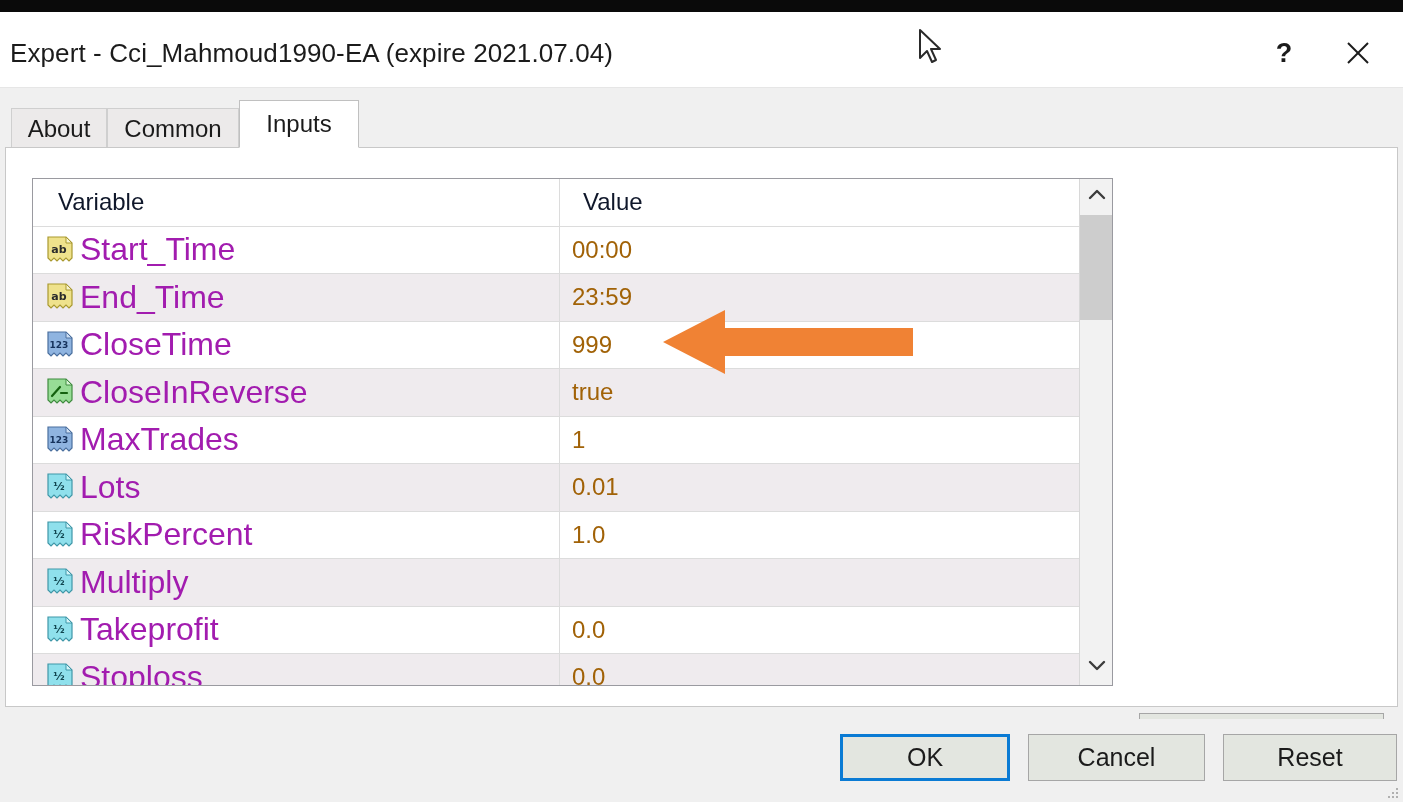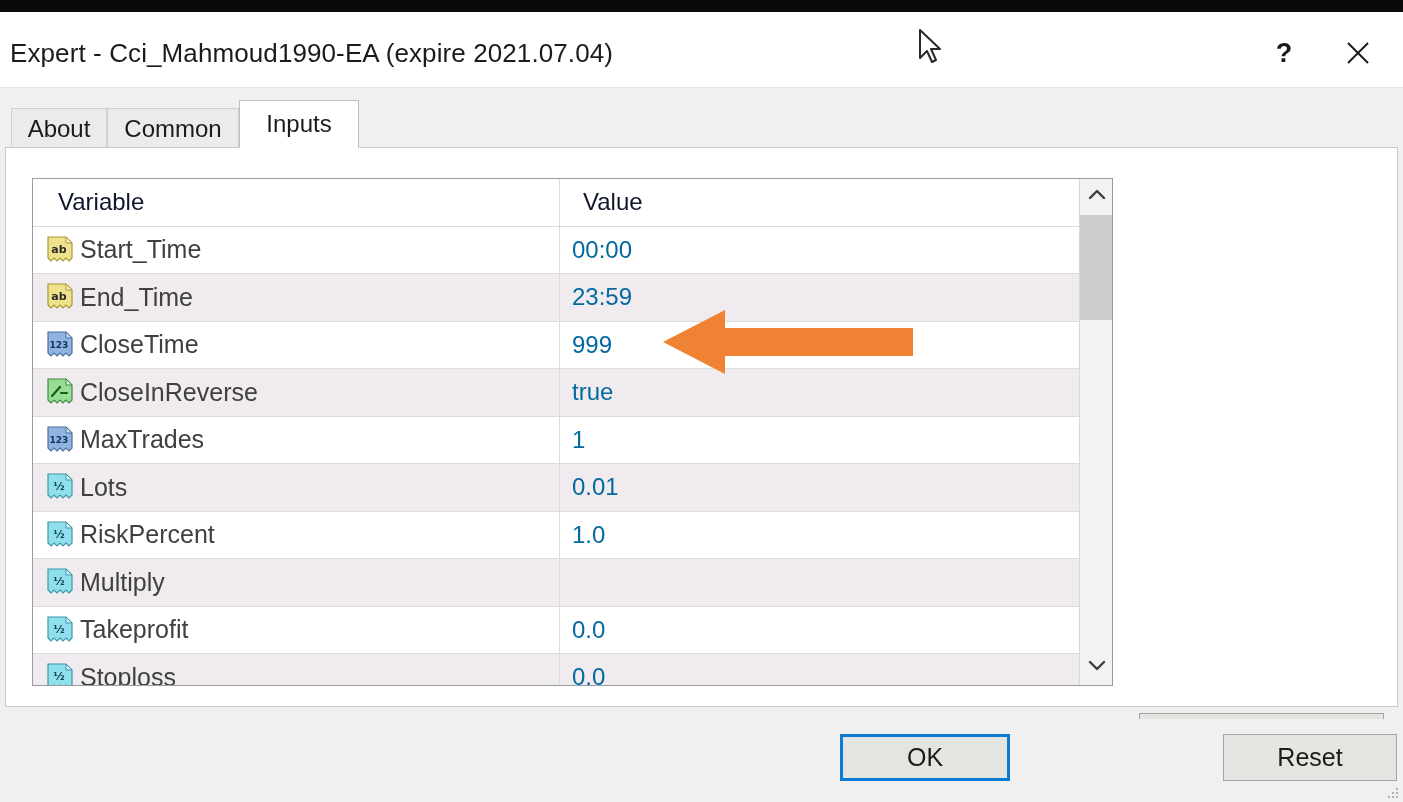--- a/index.html
+++ b/index.html
@@ -161,27 +161,27 @@
     align-items: center;
     padding-left: 12px;
     overflow: hidden;
   }
   .hdr-text {
     font-size: 24px;
     color: #0f172a;
     padding-left: 11px;
   }
   .var-name {
-    font-size: 25px;
-    color: #404040;
+    font-size: 32px;
+    color: #a21caf;
     white-space: nowrap;
   }
   .val-text {
     font-size: 24px;
-    color: #0369a1;
+    color: #a16207;
     white-space: nowrap;
     text-align: center;
   }
 
   
   .type-icon {
     width: 27px; height: 28px;
     margin-right: 6px;
     flex: none;
     position: relative;
@@ -520,20 +520,23 @@
       <div class="side-btn btn-save">
         <span>Save</span>
       </div>
 
     </div>
 
     <div class="bottom-bar">
       <div class="dlg-btn btn-ok">
         <span>OK</span>
       </div>
+      <div class="dlg-btn btn-cancel">
+        <span>Cancel</span>
+      </div>
       <div class="dlg-btn btn-reset">
         <span>Reset</span>
       </div>
 
       <div class="resize-grip">
         <svg width="14" height="14" viewBox="0 0 14 14">
           <rect x="10" y="2" width="2" height="2" fill="#b0b0b0"></rect>
           <rect x="6" y="6" width="2" height="2" fill="#b0b0b0"></rect>
           <rect x="10" y="6" width="2" height="2" fill="#b0b0b0"></rect>
           <rect x="2" y="10" width="2" height="2" fill="#b0b0b0"></rect>

